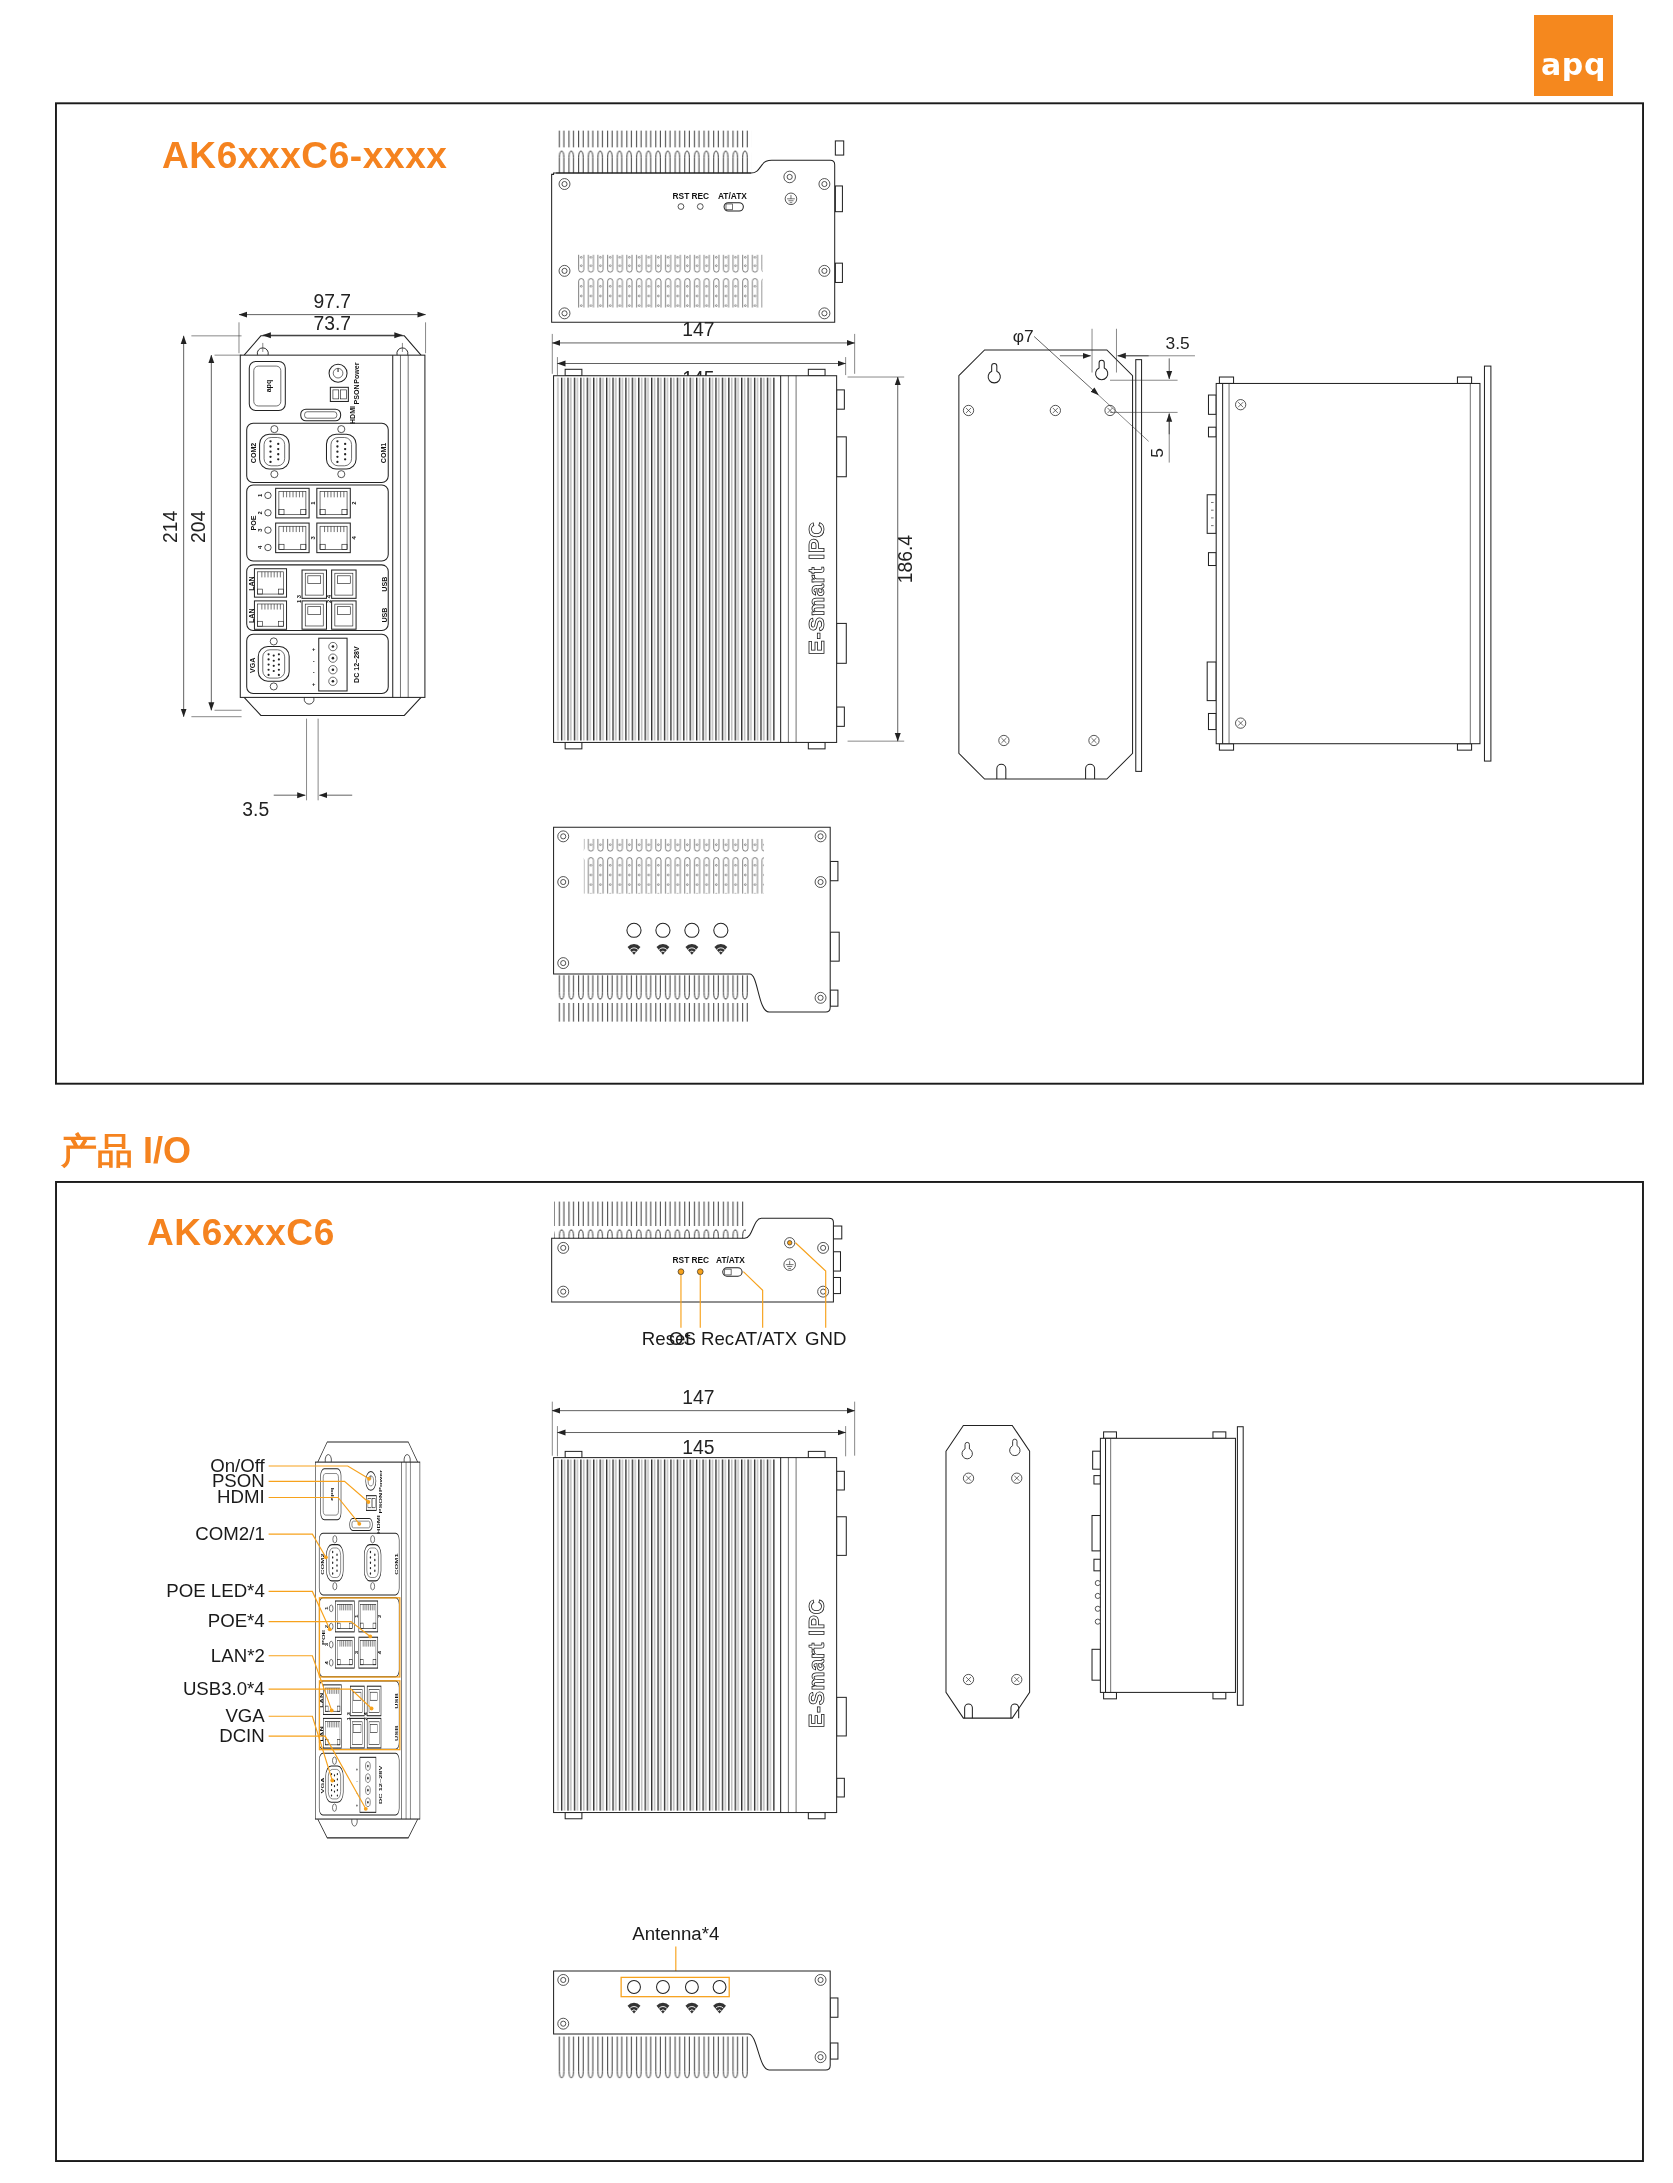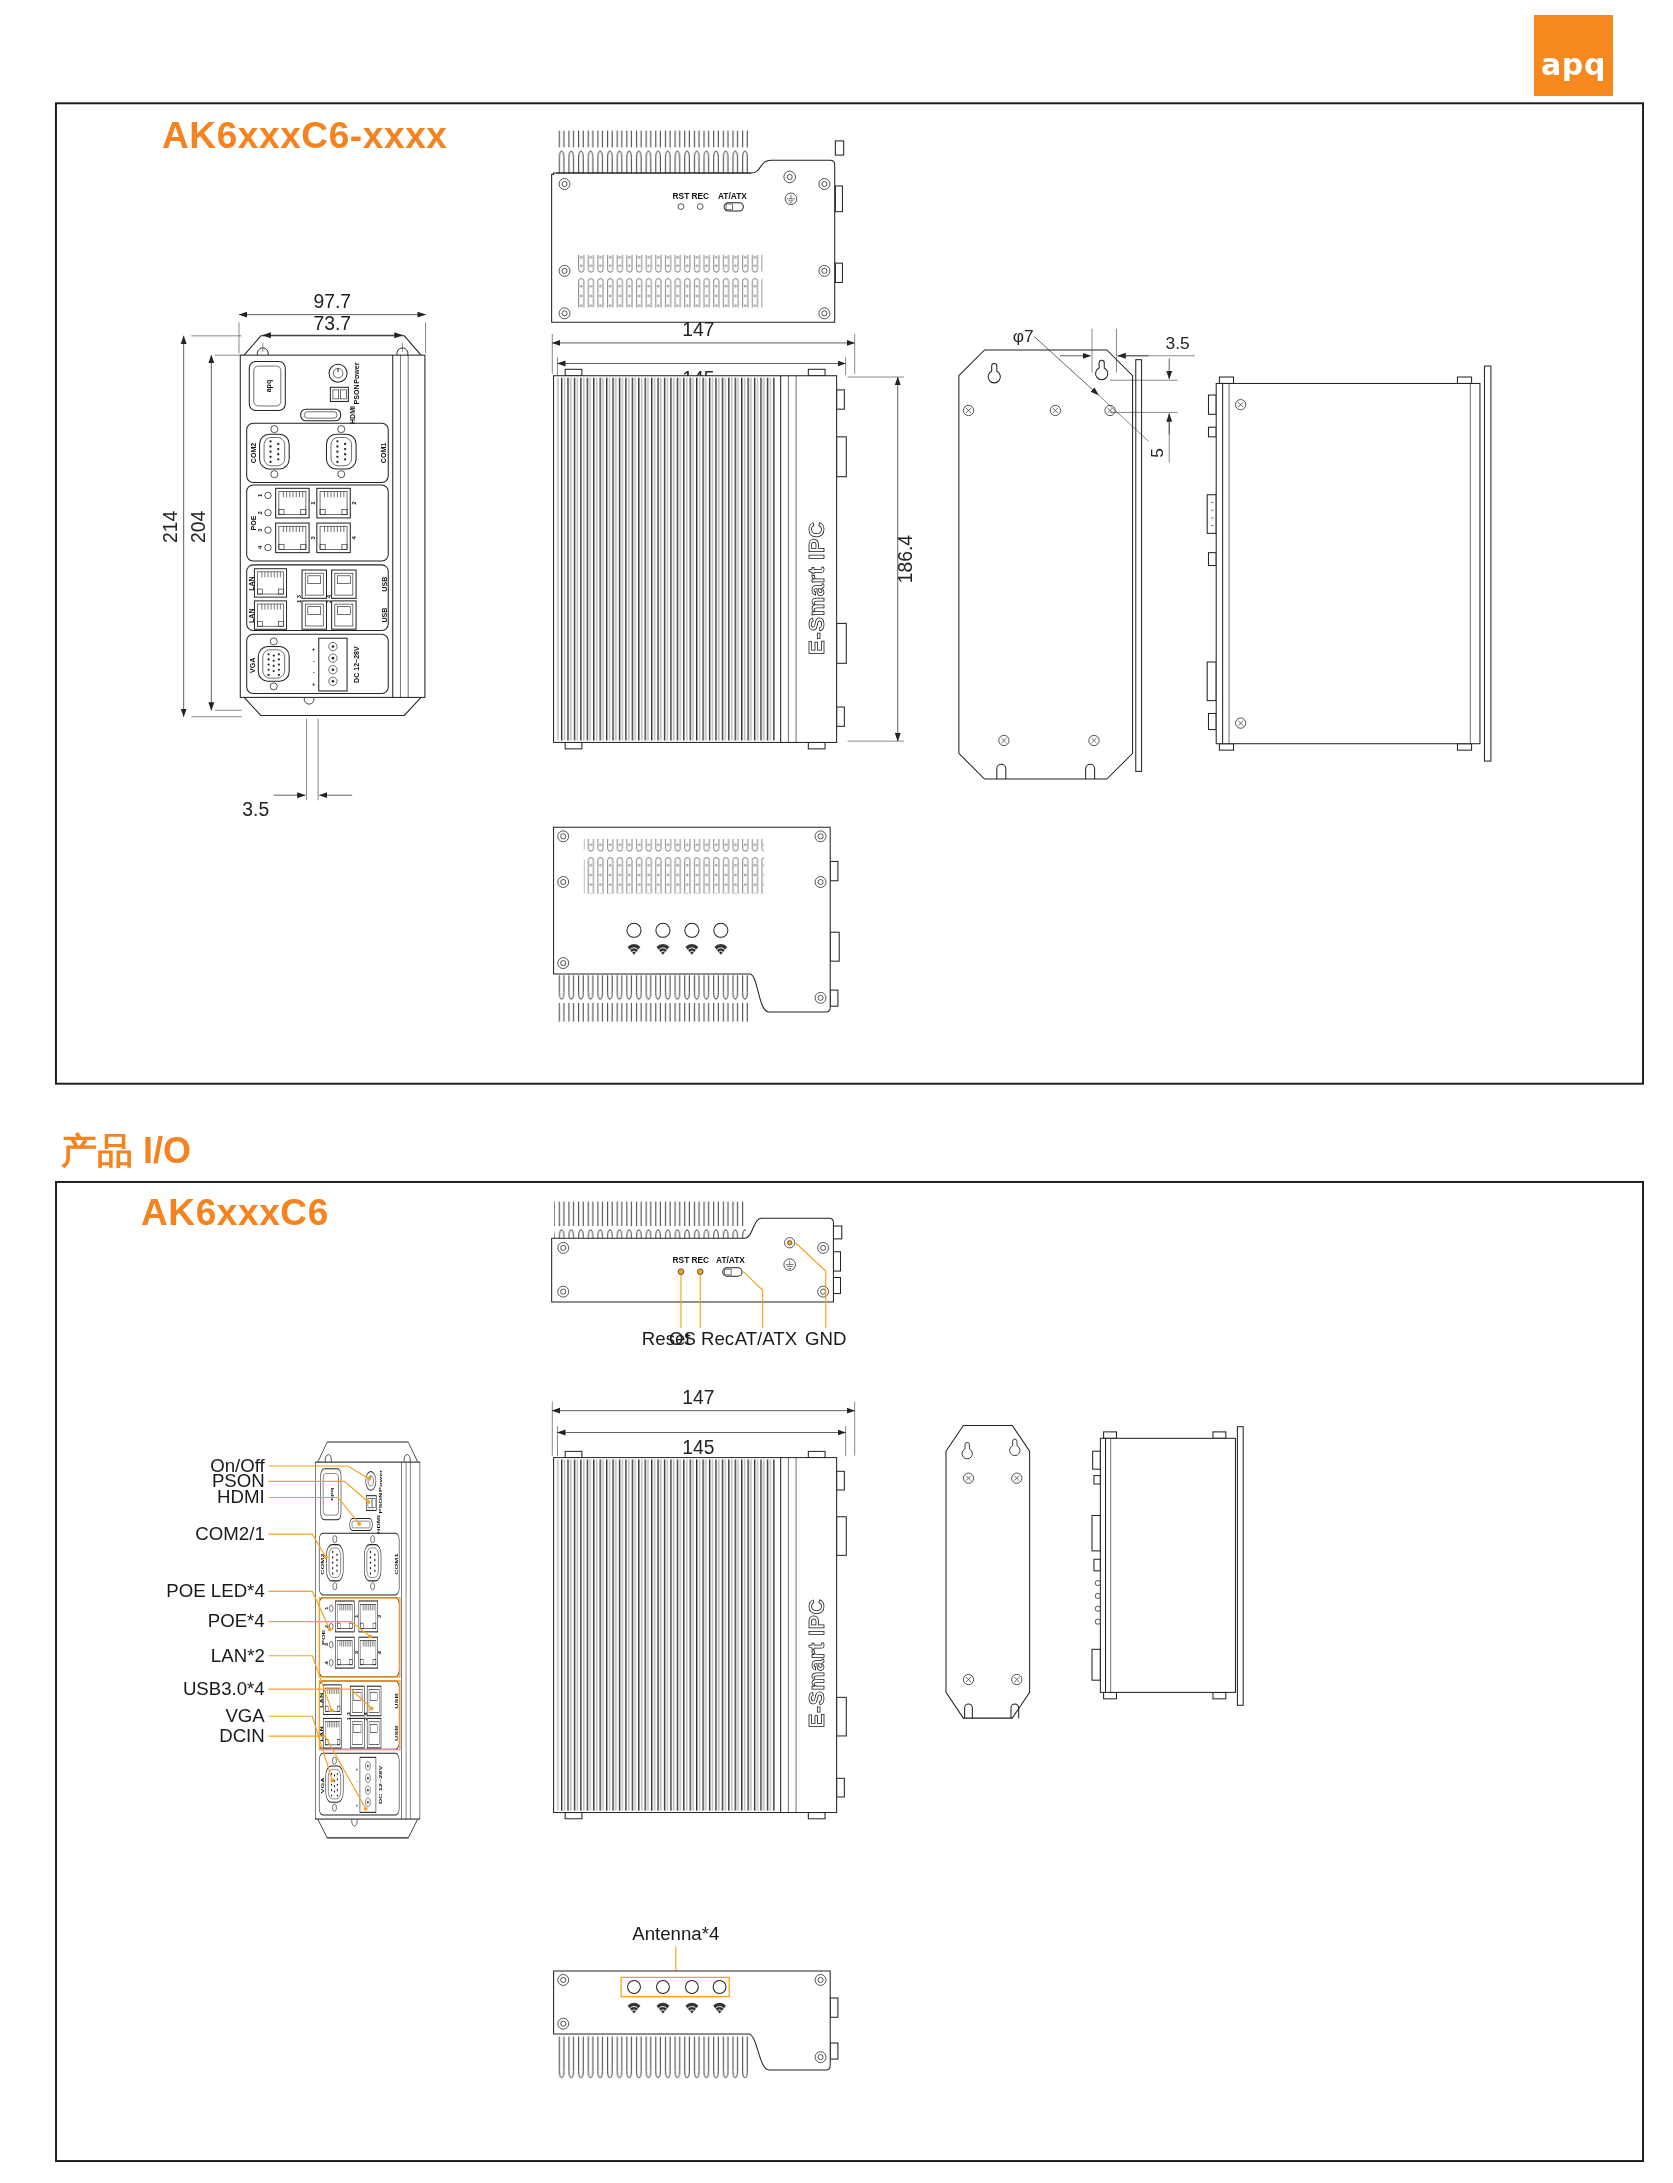--- a/index.html
+++ b/index.html
@@ -1,19 +1,19 @@
 <!DOCTYPE html>
 <html style="font-size:10.3px"><head>
 <meta charset="utf-8">
 <style>
   html,body{margin:0;padding:0;background:#fff;}
   .page{position:relative;width:1673px;height:2183px;background:#fff;font-family:"Liberation Sans",sans-serif;overflow:hidden;}
   .logo{position:absolute;left:1534px;top:15.4px;width:79px;height:81px;background:#F5881E;display:flex;align-items:flex-end;justify-content:center;}
   .logo span{color:#fff;font-weight:bold;font-size:30px;letter-spacing:0.6px;line-height:1;padding-bottom:16.7px;font-family:"DejaVu Sans",sans-serif;}
-  .sec-title{position:absolute;color:#F5831F;font-weight:bold;font-size:37px;letter-spacing:0.6px;}
+  .sec-title{position:absolute;color:#F5831F;font-weight:bold;font-size:37px;letter-spacing:0.6px;margin-top:20px;}
   .cn-head{position:absolute;left:61px;top:1127px;color:#F5831F;font-weight:bold;font-size:36px;font-family:"Liberation Sans",sans-serif,sans-serif;}
   svg.sheet{position:absolute;}
   .ln{fill:#fff;stroke:#222;stroke-width:1.6;}
   .lnf{fill:none;stroke:#222;stroke-width:1.6;}
   .lnt{fill:none;stroke:#222;stroke-width:1;}
   .flat{fill:#fff;stroke:#222;stroke-width:1.2;}
   .dim{stroke:#333;stroke-width:1.2;fill:none;}
   .ext{stroke:#333;stroke-width:0.9;fill:none;}
   .dimtxt{font-size:30px;fill:#222;font-family:"Liberation Sans",sans-serif;}
   .dimtxt2{font-size:27px;fill:#222;font-family:"Liberation Sans",sans-serif;}
@@ -232,21 +232,21 @@
     </defs>
   </svg>
 
   <div class="logo">
     <span>apq</span>
   </div>
 
   <div class="sec-title" style="left:162px;top:115px;">AK6xxxC6-xxxx</div>
 
   <div class="cn-head">产品 I/O</div>
-  <div class="sec-title" style="left:141px;top:1192px;">AK6xxxC6</div>
+  <div class="sec-title" style="left:147px;top:1192px;">AK6xxxC6</div>
 
   <svg class="sheet" style="left:55px;top:102px;" width="1589" height="983" viewBox="0 0 2470 1527">
     <rect x="1.5" y="1.5" width="2467" height="1524" class="border"></rect>
 
     <g>
       <rect x="1213" y="60" width="13" height="22" class="ln"></rect>
       <rect x="1213" y="130" width="11" height="40" class="ln"></rect>
       <rect x="1213" y="250" width="11" height="30" class="ln"></rect>
       <path d="M772,342 L772,112 L775,112 L775,110 L1082,110 C1092,110 1095,102 1100,96 Q1104,90 1114,90 L1205,90 Q1212,90 1212,97 L1212,342 Z" class="ln"></path>
       <rect x="779" y="44" width="303" height="66" fill="url(#pCombUp)" stroke="none"></rect>

